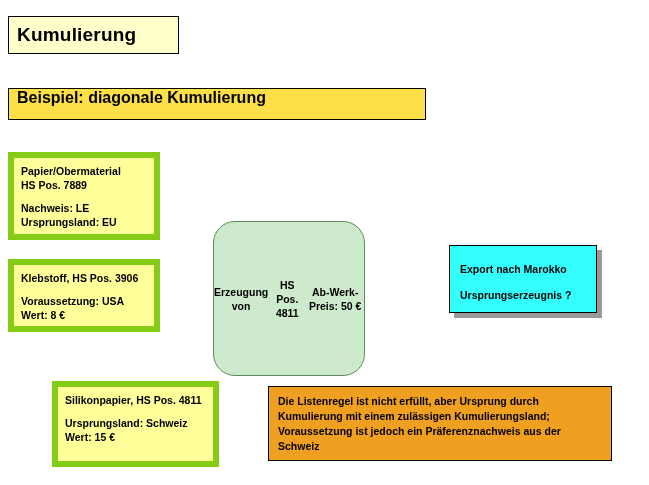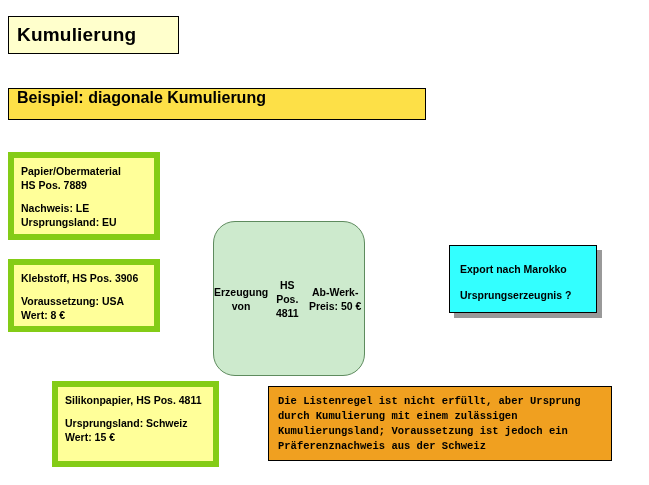--- a/index.html
+++ b/index.html
@@ -127,21 +127,20 @@
     width: 344px;
     height: 75px;
     background: #f0a020;
     border: 1px solid #000000;
     box-sizing: border-box;
     padding: 7px 9px;
     font-size: 10.5px;
     font-weight: bold;
     color: #000000;
     line-height: 15px;
-    font-family: Liberation Mono, monospace;
   }
 </style>
 </head>
 <body>
 
 <div class="slide">
 
   <div class="title-box">
     <span class="title-text">Kumulierung</span>
   </div>

